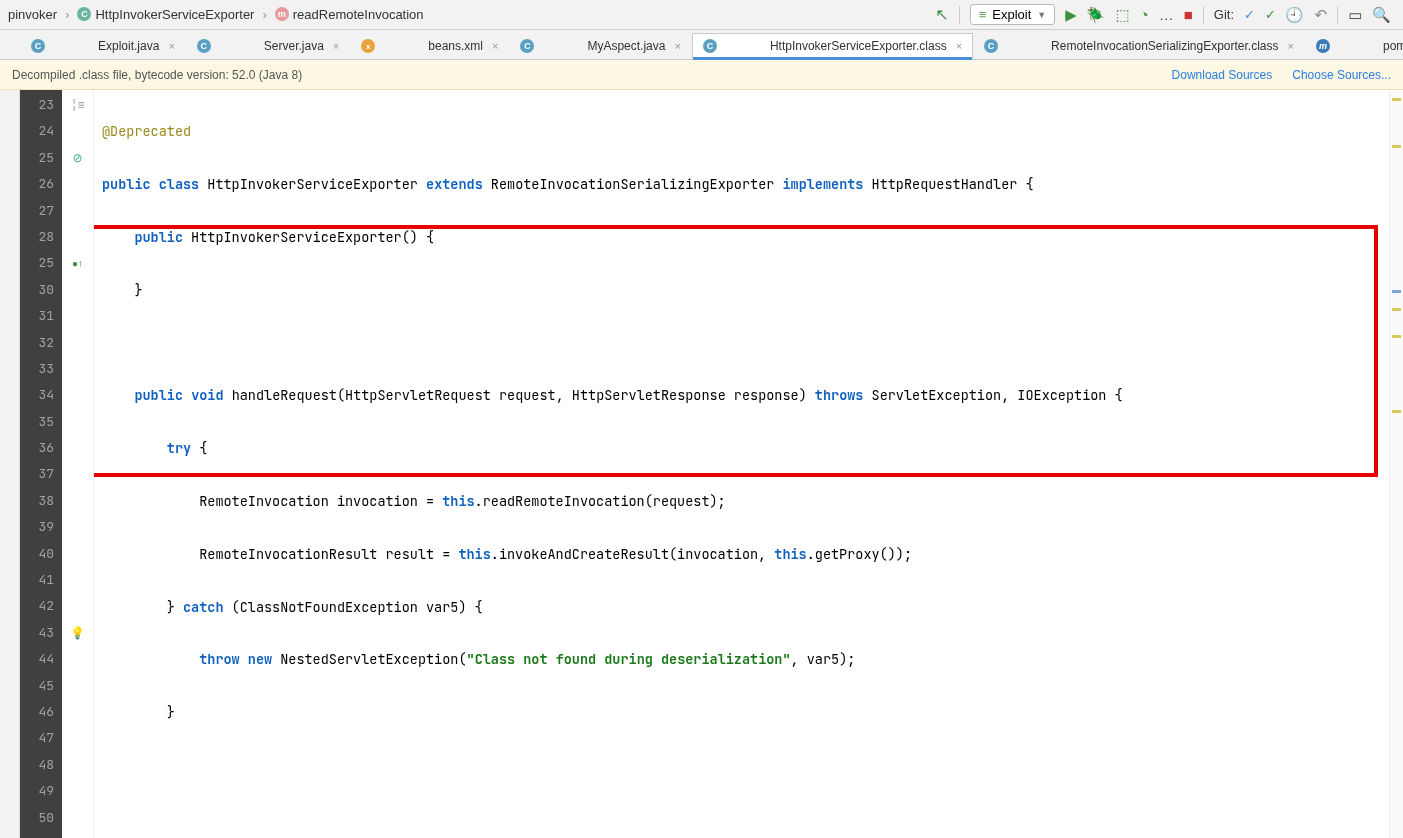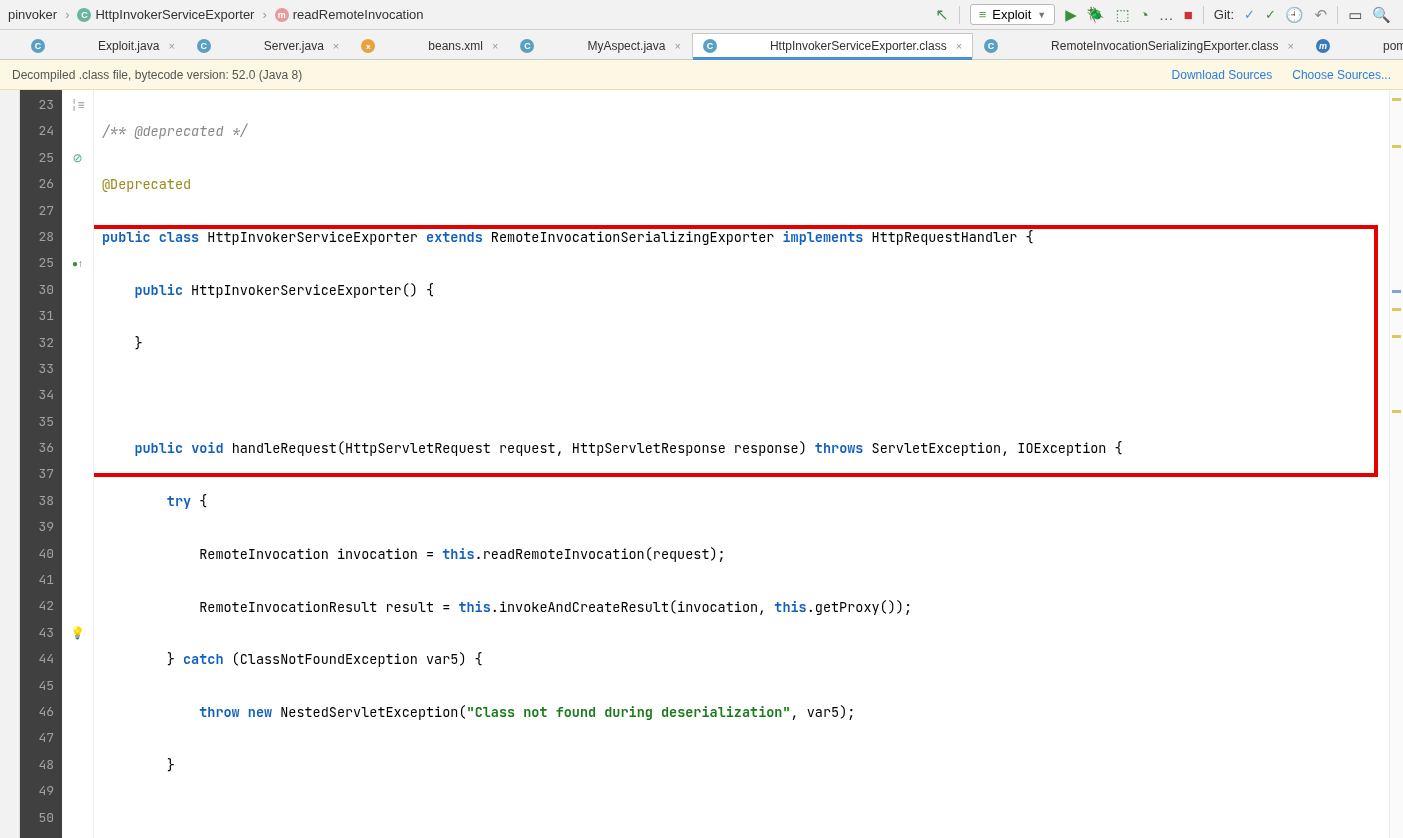--- a/index.html
+++ b/index.html
@@ -1,19 +1,19 @@
 <!DOCTYPE html>
 <html><head>
 <meta charset="utf-8">
 <style>
 * { margin: 0; padding: 0; box-sizing: border-box; }
 body { font-family: -apple-system, "Segoe UI", sans-serif; font-size: 13px; background: #fff; color: #000; overflow: hidden; }
 .top-bar { height: 30px; display: flex; align-items: center; border-bottom: 1px solid #d0d0d0; background: #f2f2f2; }
 .breadcrumbs { display: flex; align-items: center; gap: 2px; padding-left: 4px; flex: 1; }
-.crumb { display: flex; align-items: flex-end; gap: 4px; padding: 2px 4px; color: #333; cursor: pointer; }
+.crumb { display: flex; align-items: flex-start; gap: 4px; padding: 2px 4px; color: #333; cursor: pointer; }
 .crumb-sep { color: #999; margin: 0 2px; }
 .crumb-icon { width: 14px; height: 14px; border-radius: 50%; display: inline-flex; align-items: center; justify-content: center; font-size: 9px; font-weight: bold; color: #fff; }
 .ci-c { background: #6bb5a0; }
 .ci-m { background: #e69a9a; }
 .toolbar { display: flex; align-items: center; gap: 10px; padding-right: 12px; }
 .tb-arrow { color: #3c8f3c; font-size: 16px; }
 .run-config { display: flex; align-items: center; gap: 6px; border: 1px solid #bbb; background: #fff; padding: 2px 8px; border-radius: 3px; }
 .run-config .tri { color: #777; font-size: 9px; }
 .tb-icon { color: #555; font-size: 15px; }
 .tb-run { color: #3c8f3c; }
@@ -209,21 +209,20 @@
     <div class="mk">💡</div>
     <div class="mk"></div>
       <div class="mk"></div>
       <div class="mk"></div>
       <div class="mk"></div>
       <div class="mk"></div>
       <div class="mk"></div>
       <div class="mk"></div>
   </div>
   <div class="code">
-<div class="row"><span class="c">/** @deprecated */</span></div>
 <div class="row"><span class="an">@Deprecated</span></div>
 <div class="row"><span class="k">public</span> <span class="k">class</span><span> HttpInvokerServiceExporter </span><span class="k">extends</span><span> RemoteInvocationSerializingExporter </span><span class="k">implements</span><span> HttpRequestHandler {</span></div>
 <div class="row">    <span class="k">public</span><span> HttpInvokerServiceExporter() {</span></div>
 <div class="row"><span>    }</span></div>
 <div class="row"></div>
 <div class="row">    <span class="k">public</span> <span class="k">void</span><span> handleRequest(HttpServletRequest request, HttpServletResponse response) </span><span class="k">throws</span><span> ServletException, IOException {</span></div>
 <div class="row">        <span class="k">try</span><span> {</span></div>
 <div class="row"><span>            RemoteInvocation invocation = </span><span class="k">this</span><span>.readRemoteInvocation(request);</span></div>
 <div class="row"><span>            RemoteInvocationResult result = </span><span class="k">this</span><span>.invokeAndCreateResult(invocation, </span><span class="k">this</span><span>.getProxy());</span></div>
 <div class="row"><span>        } </span><span class="k">catch</span><span> (ClassNotFoundException var5) {</span></div>

